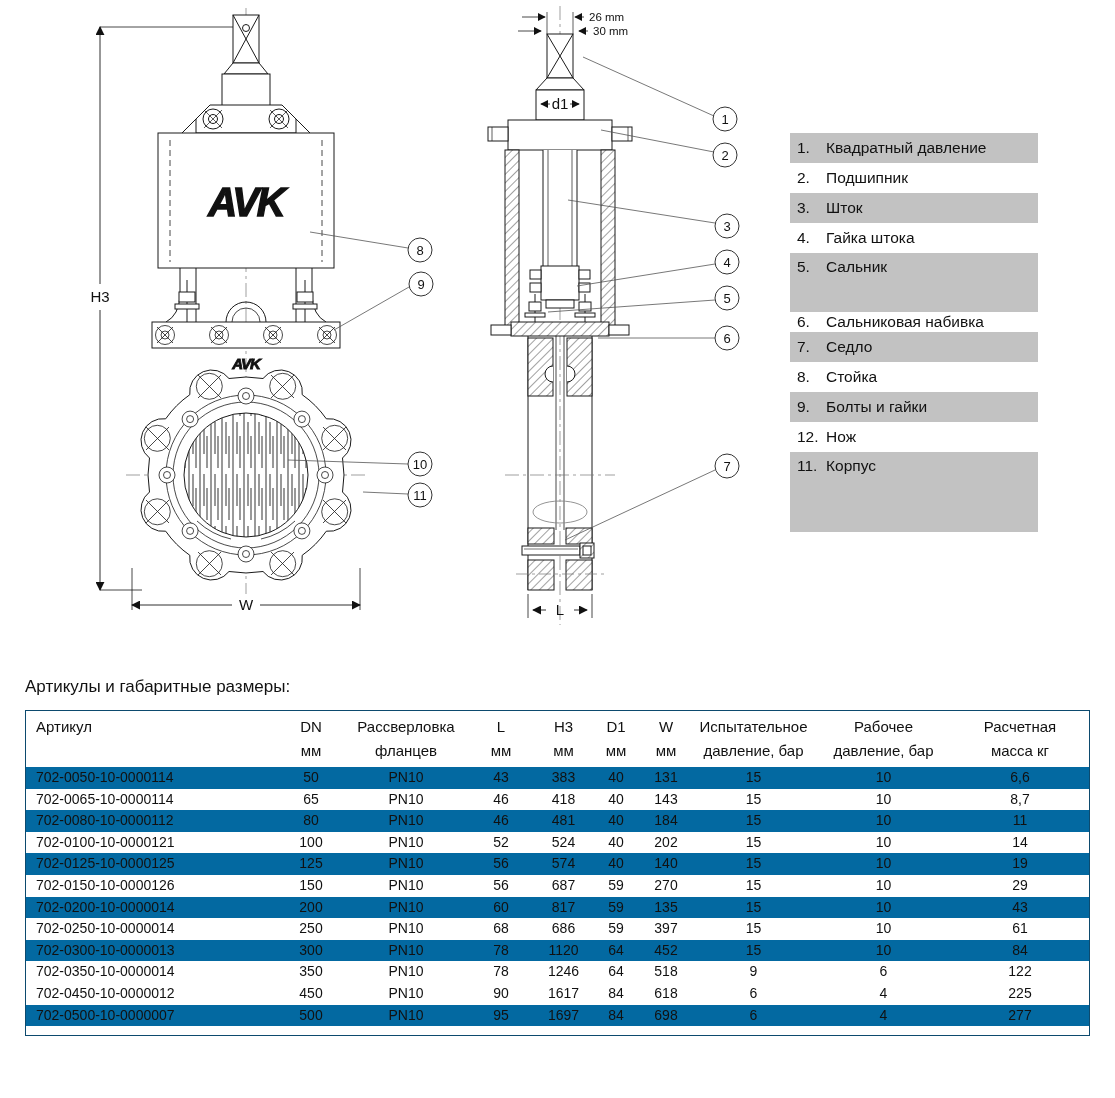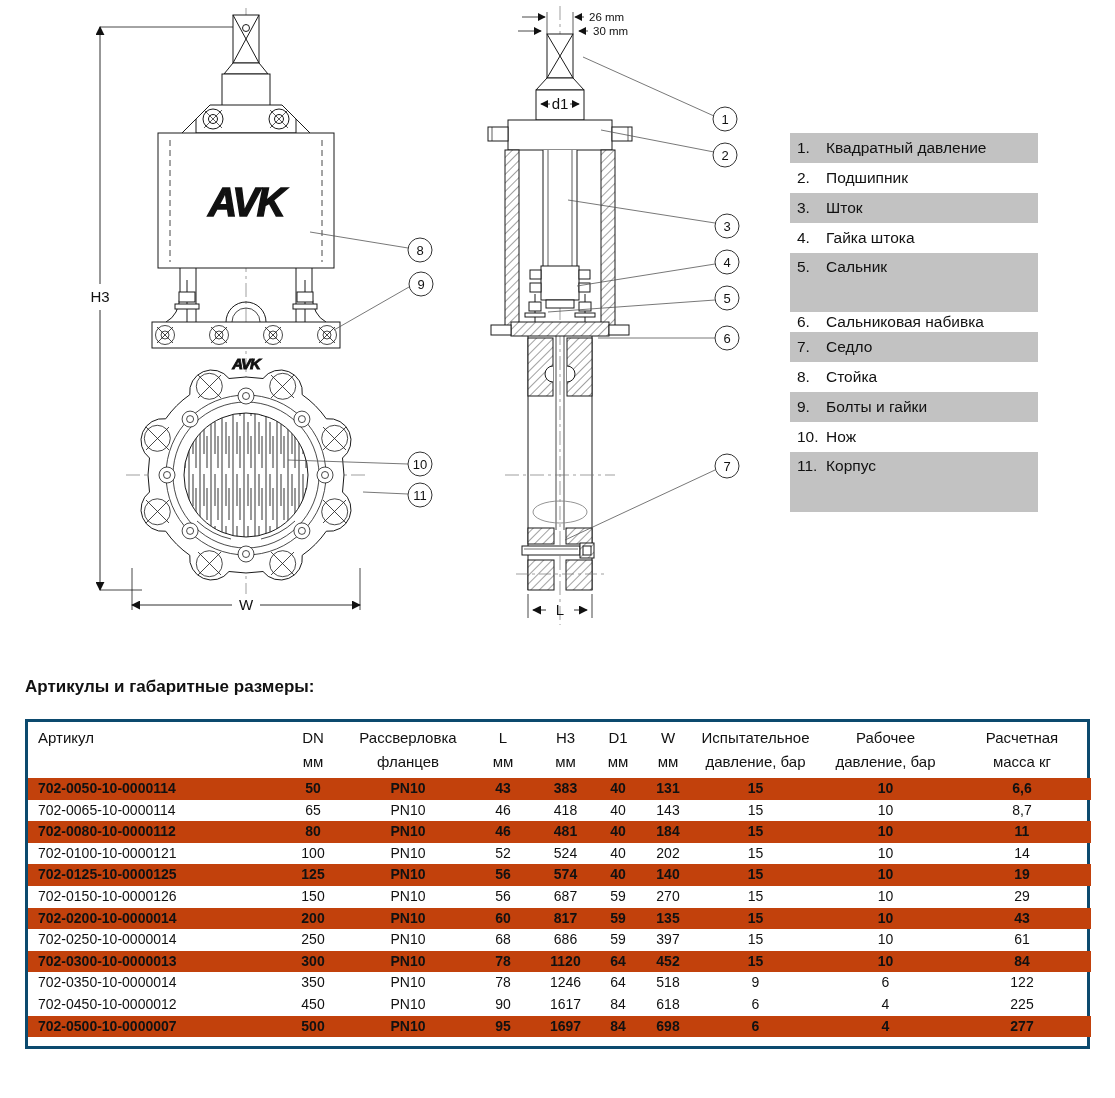--- a/index.html
+++ b/index.html
@@ -8,32 +8,32 @@
   svg text{font-family:"Liberation Sans","DejaVu Sans",sans-serif;fill:#111;}
   .dimlbl{font-size:15px;}
   .smdim{font-size:11.5px;}
   .callout-num{font-size:13px;}
   
   #legend{position:absolute;left:790px;top:133px;width:248px;}
   .lg-row{display:flex;align-items:center;font-size:15.5px;}
   .lg-row.shaded{background:#c2c2c2;}
   .lg-row.tall{align-items:flex-start;padding-top:5px;box-sizing:border-box;}
   .lg-num{width:36px;padding-left:7px;box-sizing:border-box;flex:0 0 36px;}
-  .h30{height:30px;} .h59{height:59px;} .h20{height:20px;} .h62{height:60px;}
+  .h30{height:30px;} .h59{height:59px;} .h20{height:20px;} .h62{height:80px;}
   
-  #tbl-title{position:absolute;left:25px;top:677px;font-size:17px;font-weight:bold;}
-  #tbl-box{position:absolute;left:25px;top:710px;width:1065px;border:3px solid #0c4a6e;
-           box-sizing:border-box;padding-bottom:9px;background:#fff;margin-top:9px;}
+  #tbl-title{position:absolute;left:25px;top:677px;font-size:17px;font-weight:normal;}
+  #tbl-box{position:absolute;left:25px;top:710px;width:1065px;border:1px solid #0c4a6e;
+           box-sizing:border-box;padding-bottom:9px;background:#fff;}
   table{border-collapse:collapse;width:100%;table-layout:fixed;}
   th{font-weight:normal;font-size:15px;vertical-align:top;padding-top:7px;height:48px;}
   th .l2{margin-top:7px;}
   td{font-size:14px;height:21.6px;padding:0;line-height:21.6px;white-space:nowrap;overflow:hidden;}
   th,td{text-align:center;}
   th:first-child,td:first-child{text-align:left;padding-left:10px;}
-  tr.shaded{background:#c2410c;font-weight:bold;}
+  tr.shaded{background:#0369a1;}
 </style>
 </head>
 <body>
 
 <div id="page">
 
   
   <svg width="1115" height="660" viewBox="0 0 1115 660">
     <defs>
       <marker id="arr" viewBox="0 0 10 10" refX="9" refY="5" markerWidth="10" markerHeight="10" orient="auto-start-reverse">
@@ -397,21 +397,21 @@
       </div>
     <div class="lg-row h30">
         <span class="lg-num">8.</span>
         <span>Стойка</span>
       </div>
     <div class="lg-row h30 shaded">
         <span class="lg-num">9.</span>
         <span>Болты и гайки</span>
       </div>
     <div class="lg-row h30">
-        <span class="lg-num">10.</span>
+        <span class="lg-num">12.</span>
         <span>Нож</span>
       </div>
     <div class="lg-row h62 shaded tall">
         <span class="lg-num">11.</span>
         <span>Корпус</span>
       </div>
   </div>
 
   
   <div id="tbl-title">Артикулы и габаритные размеры:</div>

